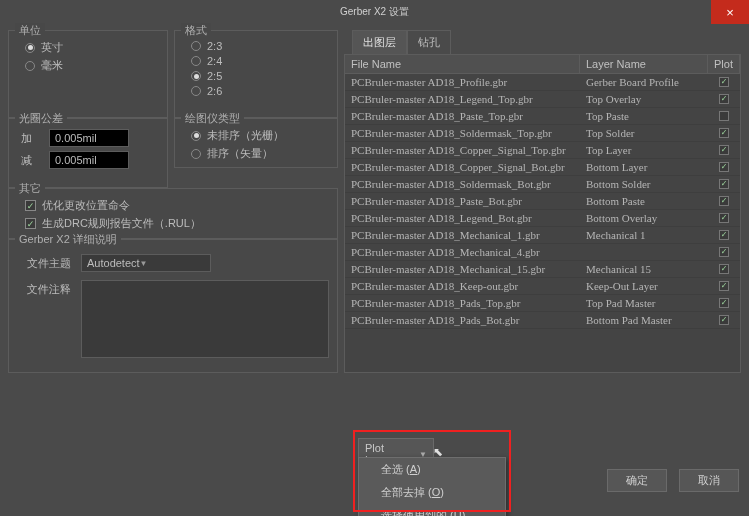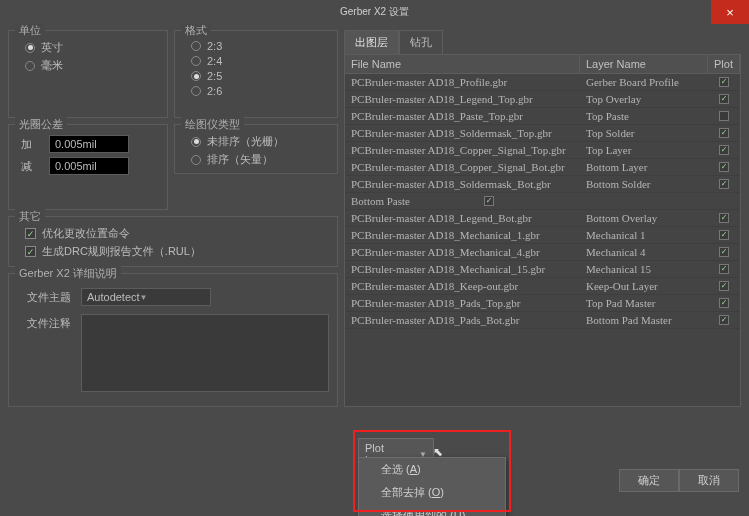--- a/index.html
+++ b/index.html
@@ -27,39 +27,39 @@
   width: 38px; height: 24px;
   background: #c42b1c;
   display: flex; align-items: center; justify-content: center;
   color: #fff; font-size: 13px;
 }
 .content {
   display: flex;
   padding: 6px 8px 0 8px;
   gap: 6px;
 }
-.leftcol { width: 330px; display: flex; flex-direction: column; gap: 6px; }
+.leftcol { width: 330px; display: flex; flex-direction: column; }
 .rightcol { flex: 1; display: flex; flex-direction: column; }
 .row2 { display: flex; gap: 6px; }
 .panel {
   border: 1px solid #5c5c5c;
   background: #484848;
   padding: 6px 8px 10px 8px;
   position: relative;
 }
 .panel .legend {
   position: absolute; top: -8px; left: 6px;
   background: #484848;
   padding: 0 4px;
   color: #b0b0b0;
   font-size: 11px;
 }
 .panel-units { width: 160px; height: 88px; }
 .panel-format { flex: 1; height: 88px; }
-.panel-tol { width: 160px; height: 86px; }
+.panel-tol { width: 160px; height: 70px; }
 .panel-plottype { flex: 1; height: 50px; }
 .panel-other { height: 51px; }
 .panel-detail { flex: 1; }
 .radio-row, .check-row {
   display: flex; align-items: center; gap: 6px;
   margin: 3px 0 3px 8px;
   color: #bcbcbc;
 }
 .radio {
   width: 10px; height: 10px; border-radius: 50%;
@@ -109,20 +109,21 @@
   padding: 4px 10px;
   background: #4a4a4a;
   border: 1px solid #5c5c5c;
   border-bottom: none;
   color: #bcbcbc;
   position: relative;
 }
 .tab.active {
   background: #555;
   color: #e0e0e0;
+  margin-left: 8px;
 }
 .table-wrap {
   border: 1px solid #5c5c5c;
   border-top: none;
   background: #444;
   flex: 1;
   overflow: hidden;
 }
 .thead {
   display: flex;
@@ -150,21 +151,21 @@
 }
 .trow .col-plot { display: flex; align-items: center; justify-content: center; }
 .smcheck {
   width: 10px; height: 10px;
   border: 1px solid #777; background: #3a3a3a;
   display: inline-flex; align-items: center; justify-content: center;
   font-size: 8px; color: #9fd89f;
 }
 .footer {
   position: absolute; bottom: 24px; right: 10px;
-  display: flex; 
+  display: flex; gap: 12px;
 }
 .btn {
   background: #565656; border: 1px solid #6a6a6a;
   color: #d0d0d0; padding: 3px 0; width: 60px; text-align: center;
 }
 .highlight-box {
   position: absolute;
   left: 353px; top: 430px;
   width: 158px; height: 82px;
   border: 2px solid #f02020;
@@ -348,20 +349,21 @@
             </div>
           </div>
           <div class="trow">
             <div class="col col-file">PCBruler-master AD18_Soldermask_Bot.gbr</div>
             <div class="col col-layer">Bottom Solder</div>
             <div class="col col-plot">
               <span class="smcheck">✓</span>
             </div>
           </div>
           <div class="trow">
+            <div class="col col-file">PCBruler-master AD18_Paste_Bot.gbr</div>
             <div class="col col-layer">Bottom Paste</div>
             <div class="col col-plot">
               <span class="smcheck">✓</span>
             </div>
           </div>
           <div class="trow">
             <div class="col col-file">PCBruler-master AD18_Legend_Bot.gbr</div>
             <div class="col col-layer">Bottom Overlay</div>
             <div class="col col-plot">
               <span class="smcheck">✓</span>
@@ -369,21 +371,20 @@
           </div>
           <div class="trow">
             <div class="col col-file">PCBruler-master AD18_Mechanical_1.gbr</div>
             <div class="col col-layer">Mechanical 1</div>
             <div class="col col-plot">
               <span class="smcheck">✓</span>
             </div>
           </div>
           <div class="trow">
             <div class="col col-file">PCBruler-master AD18_Mechanical_4.gbr</div>
-            <div class="col col-layer">Mechanical 4</div>
             <div class="col col-plot">
               <span class="smcheck">✓</span>
             </div>
           </div>
           <div class="trow">
             <div class="col col-file">PCBruler-master AD18_Mechanical_15.gbr</div>
             <div class="col col-layer">Mechanical 15</div>
             <div class="col col-plot">
               <span class="smcheck">✓</span>
             </div>

